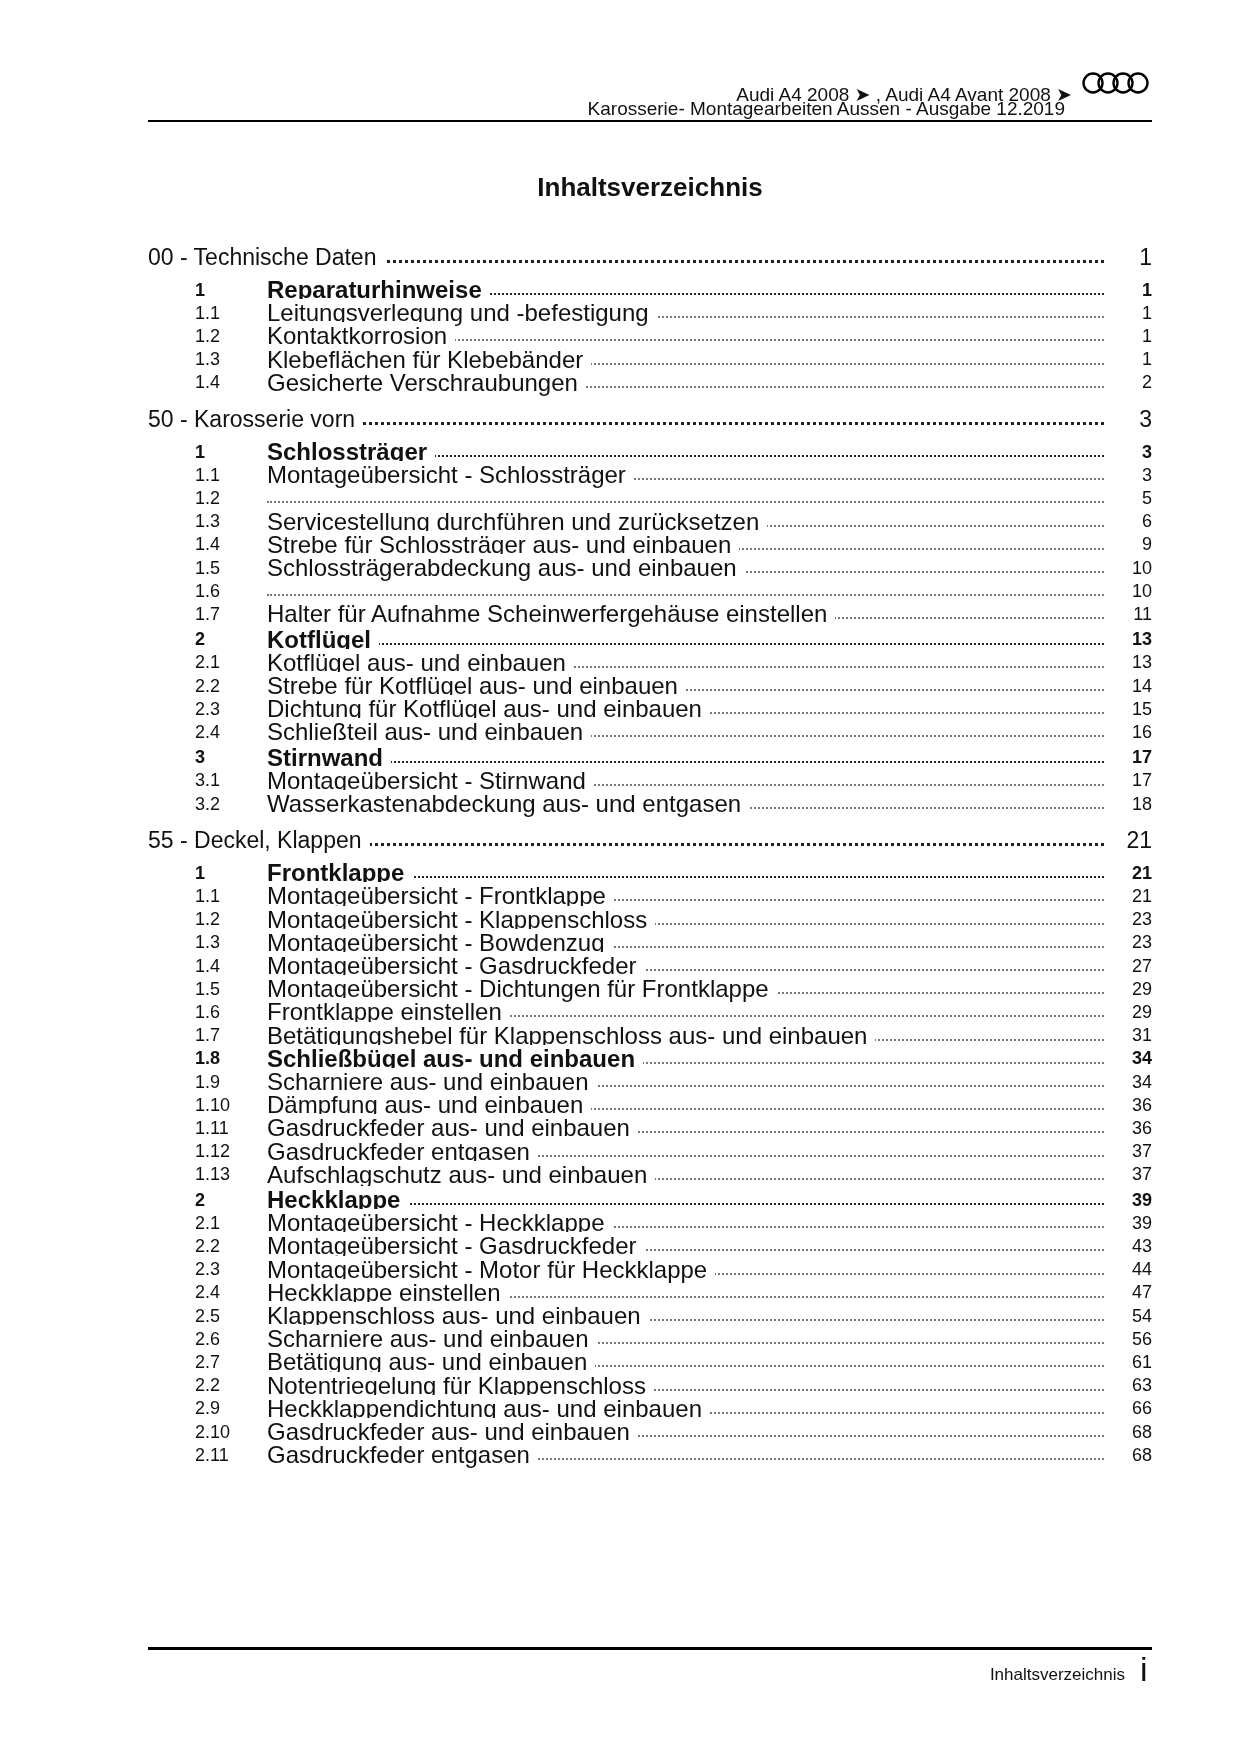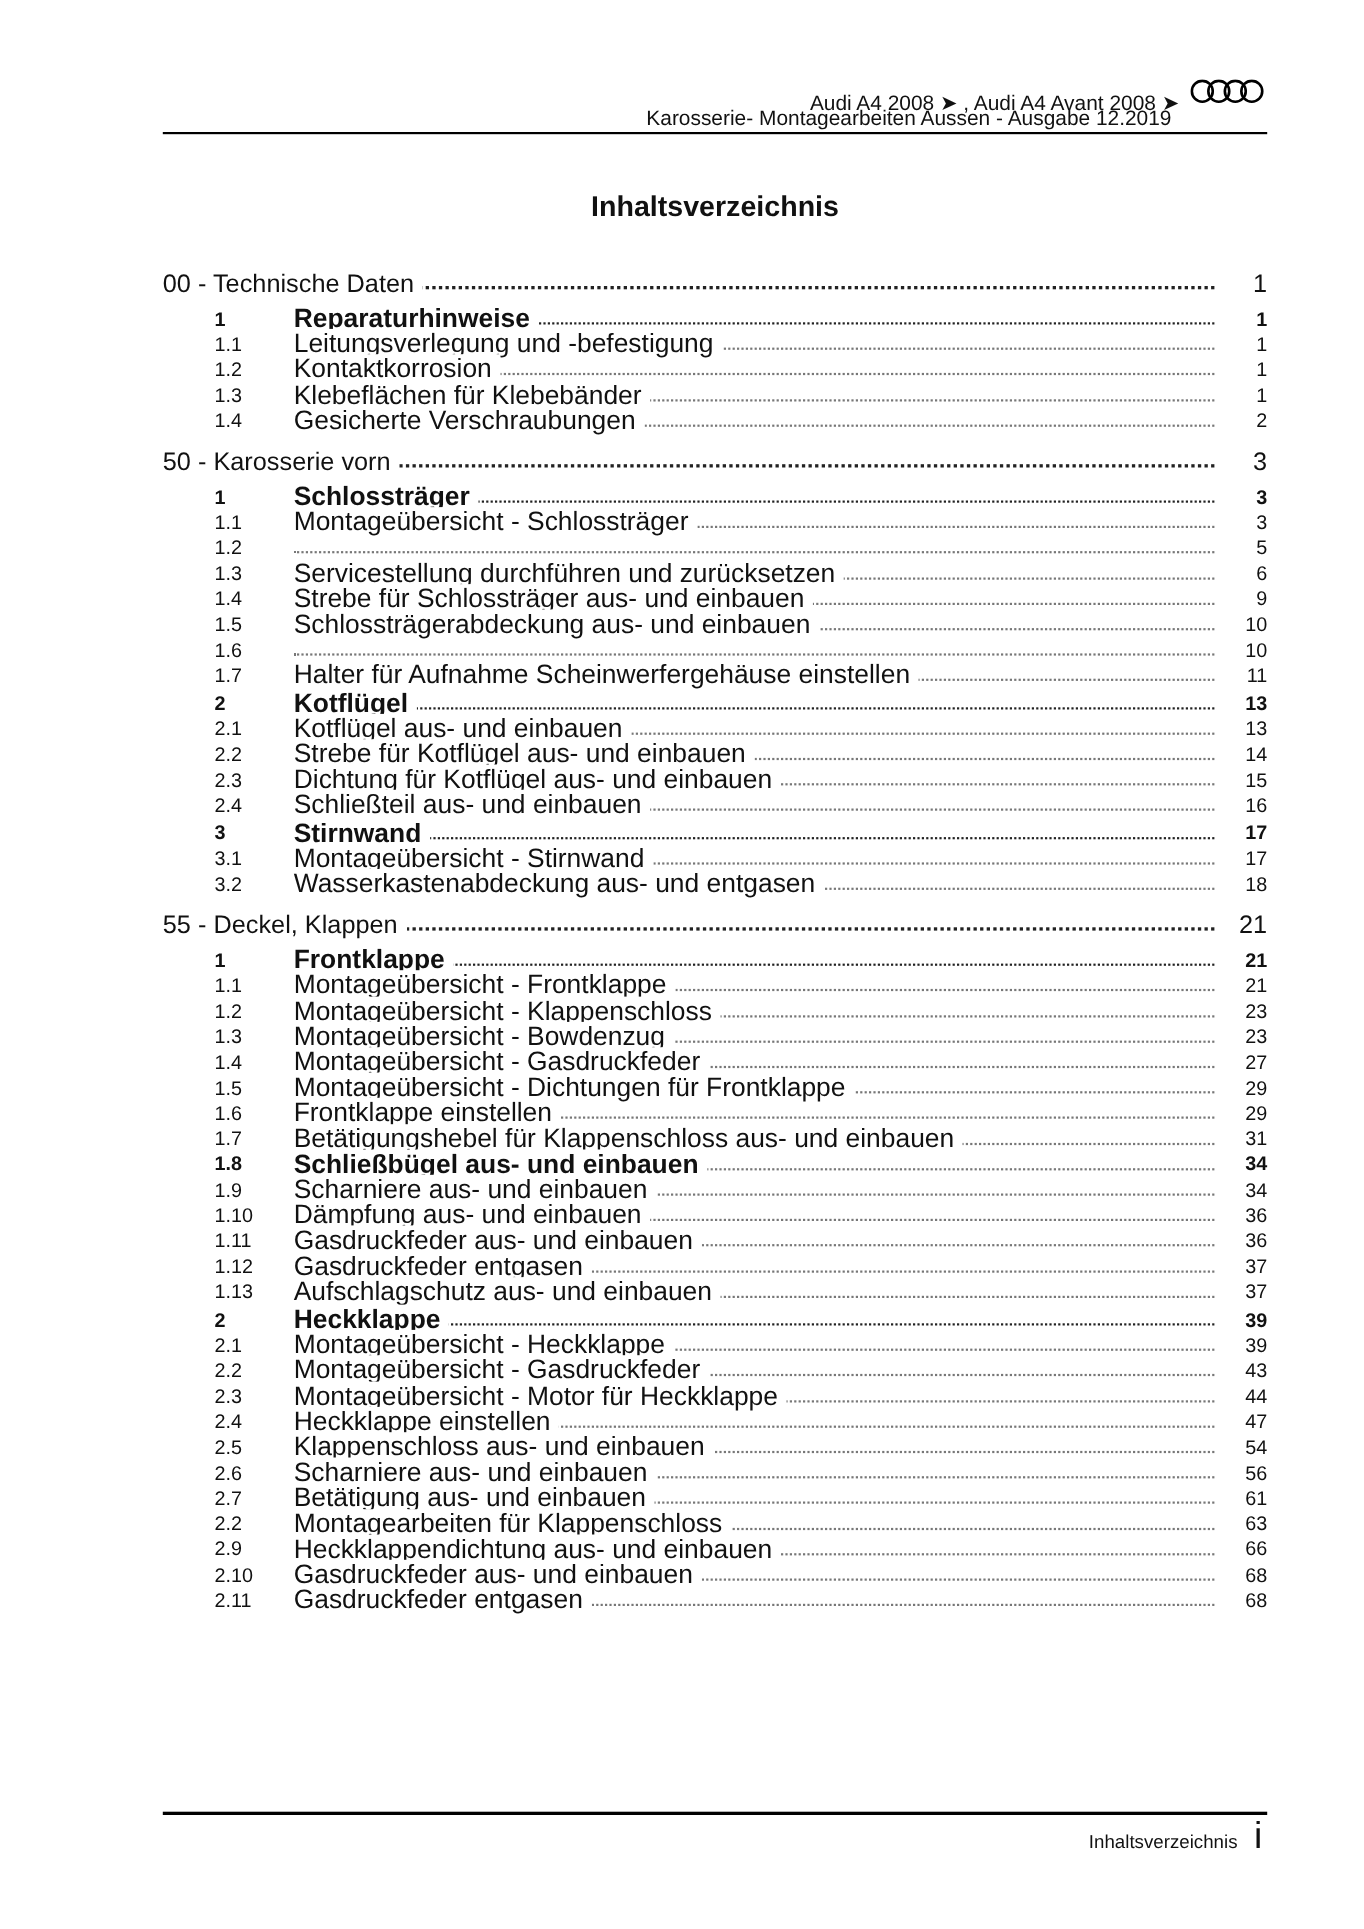--- a/index.html
+++ b/index.html
@@ -311,21 +311,21 @@
     </div>
     <div class="row sub" style="top: 1349.4px;">
       <span class="dots"></span>
       <span class="num">2.7</span>
       <span class="ttl">Betätigung aus- und einbauen</span>
       <span class="pg">61</span>
     </div>
     <div class="row sub" style="top: 1372.6px;">
       <span class="dots"></span>
       <span class="num">2.2</span>
-      <span class="ttl">Montagearbeiten für Klappenschloss</span>
+      <span class="ttl">Notentriegelung für Klappenschloss</span>
       <span class="pg">63</span>
     </div>
     <div class="row sub" style="top: 1395.8px;">
       <span class="dots"></span>
       <span class="num">2.9</span>
       <span class="ttl">Heckklappendichtung aus- und einbauen</span>
       <span class="pg">66</span>
     </div>
     <div class="row sub" style="top: 1419px;">
       <span class="dots"></span>

